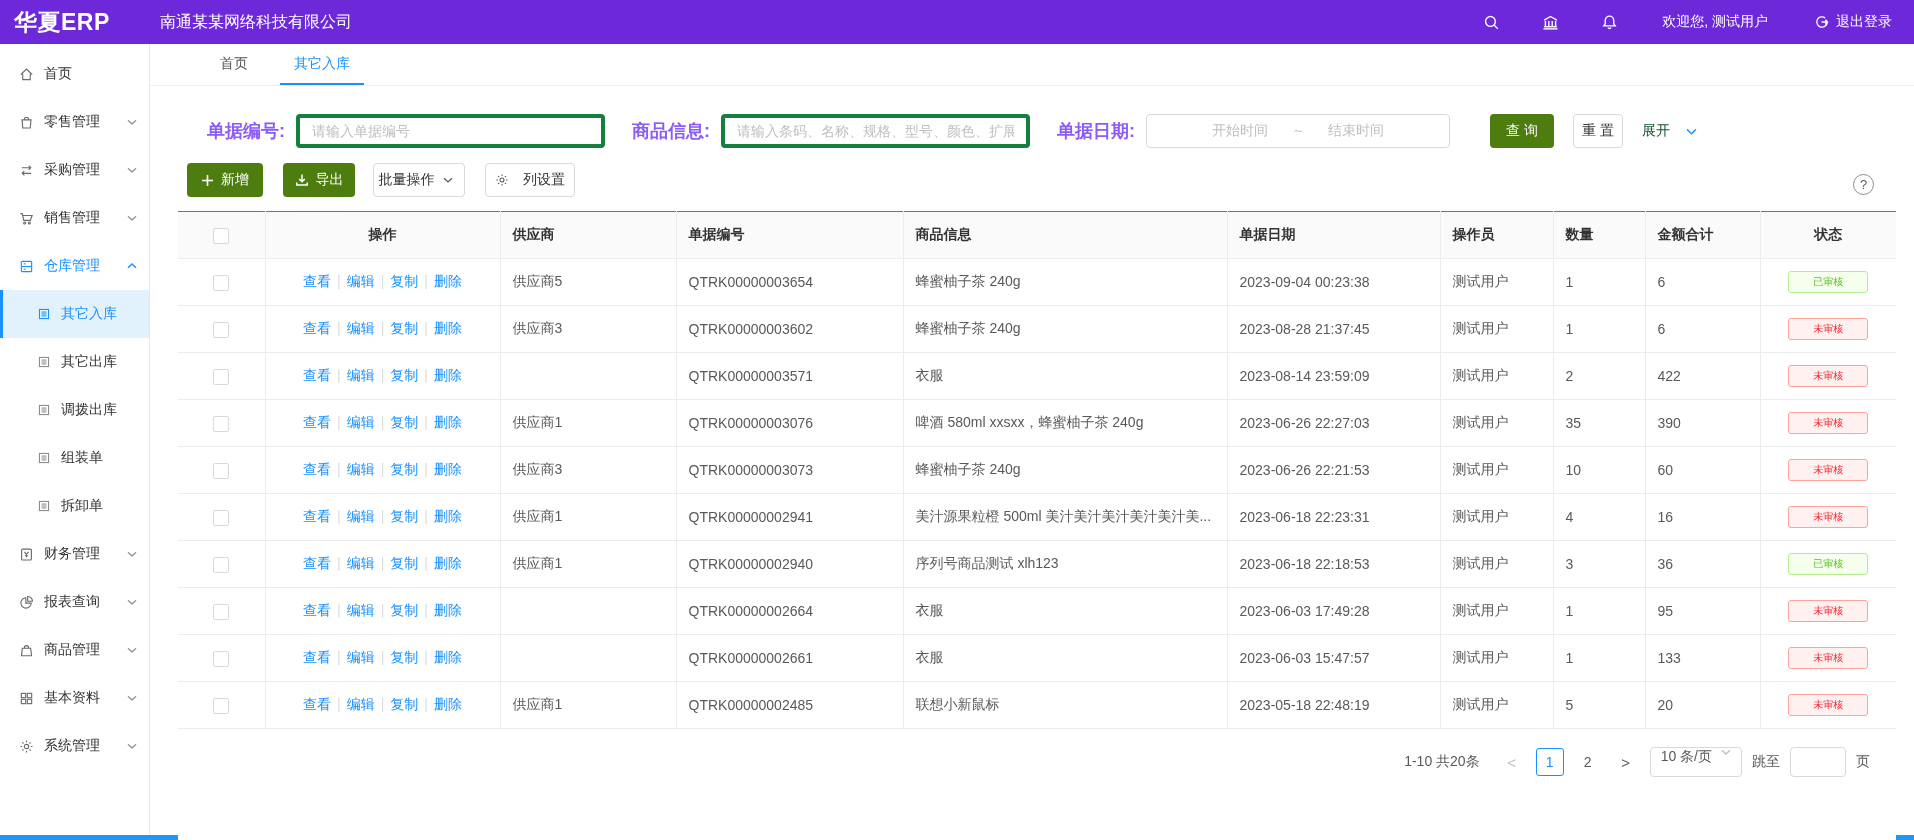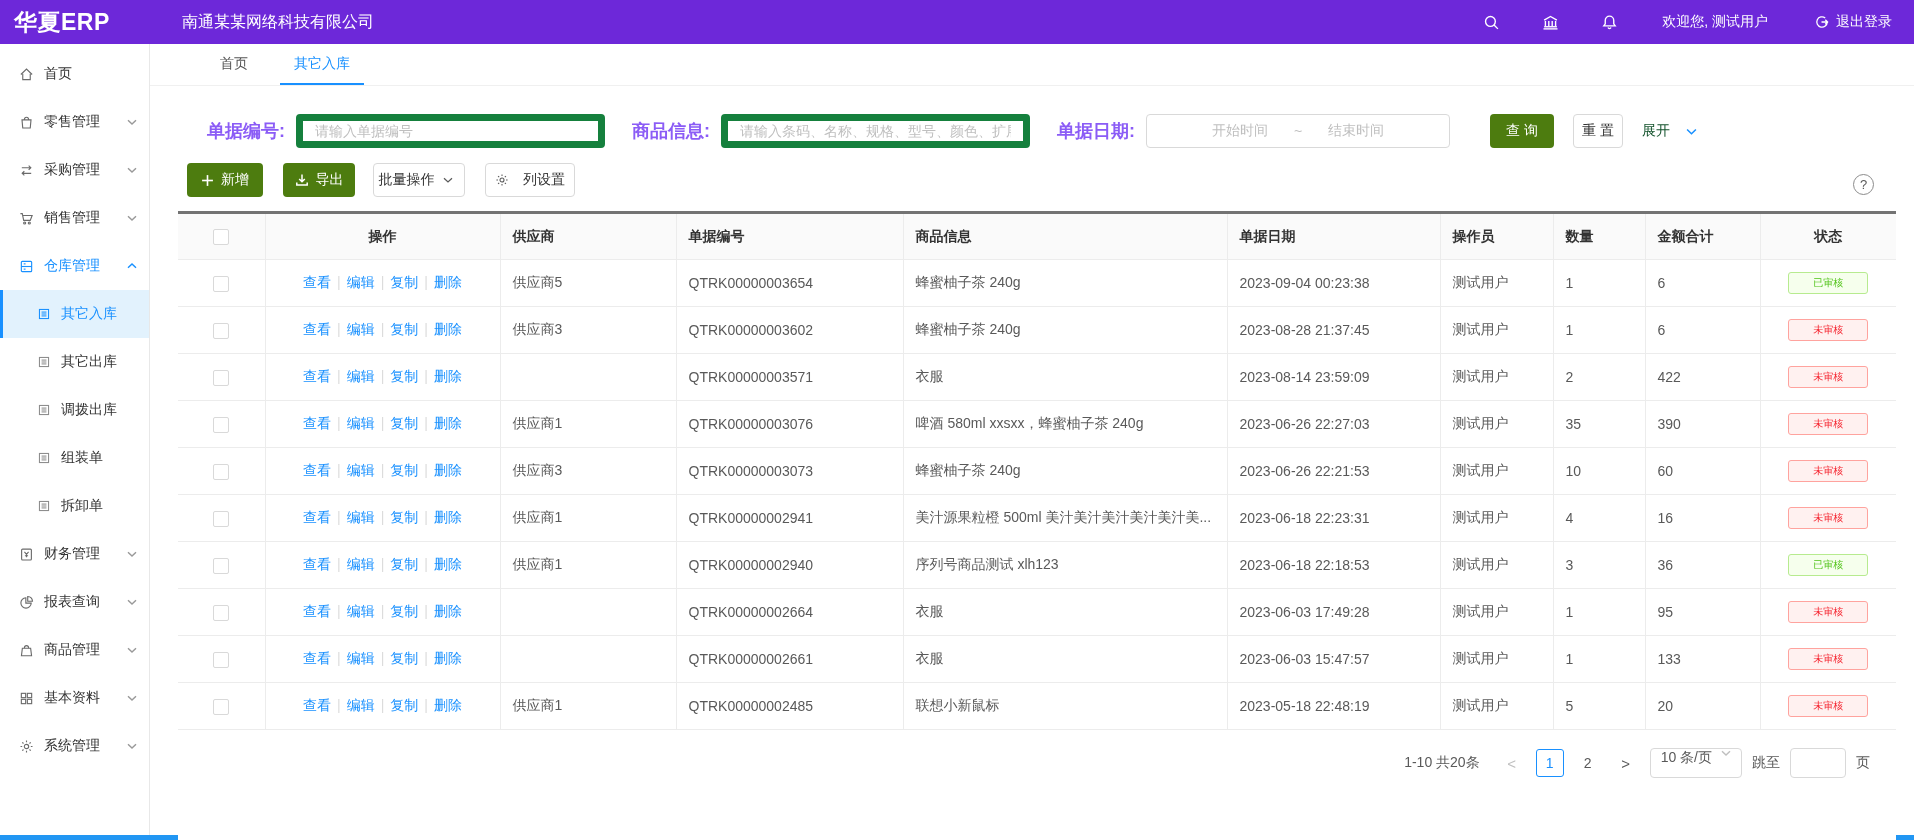--- a/index.html
+++ b/index.html
@@ -3,21 +3,21 @@
 <meta charset="utf-8">
 <style>
   * { margin:0; padding:0; box-sizing:border-box; }
   html,body { width:1914px; height:840px; overflow:hidden;
     font-family:"Liberation Sans","DejaVu Sans",sans-serif; background:#fff; }
 
   
   .topbar { height:44px; background:#6d28d9; display:flex; align-items:center;
     color:#fff; padding:0 22px 0 14px; }
   .logo { font-size:23px; font-weight:bold; letter-spacing:.5px; width:140px; }
-  .company { font-size:16px; margin-left:28px; }
+  .company { font-size:16px; margin-left:6px; }
   .topbar-right { margin-left:auto; display:flex; align-items:center; font-size:14px; }
   .tb-icon { display:flex; align-items:center; margin-left:42px; cursor:pointer; }
   .tb-icon svg { stroke:#fff; fill:none; stroke-width:1.3; }
   .welcome { margin-left:44px; }
   .logout { display:flex; align-items:center; gap:6px; margin-left:46px; cursor:pointer; }
 
   
   .app { display:flex; height:791px; }
   .sidebar { width:150px; border-right:1px solid #e8e8e8; padding-top:6px; background:#fff; flex:none; }
   .side-item { height:48px; display:flex; align-items:center; padding:0 12px 0 19px;
@@ -39,21 +39,21 @@
   .tab { font-size:14px; color:#555; display:flex; align-items:center; padding:0 14px;
     margin-right:18px; cursor:pointer; border-bottom:2px solid transparent; }
   .tab.active { color:#1890ff; border-bottom-color:#1890ff; }
 
   .content { flex:1; padding:10px 18px 0 28px; }
   .card { background:#fff; height:100%; position:relative; }
 
   
   .filter-row { display:flex; align-items:center; margin-top:18px; padding-left:29px; }
   .f-label { font-size:18px; font-weight:bold; color:#8b5cf6; margin-right:11px; white-space:nowrap; }
-  .f-input { height:34px; border:7px solid #15803d; border-radius:4px; font-size:14px;
+  .f-input { height:34px; border:4px solid #15803d; border-radius:4px; font-size:14px;
     color:#555; padding:0 12px; outline:none; width:309px; background:#fff;
     font-family:"Liberation Sans","DejaVu Sans",sans-serif; }
   .f-input::placeholder { color:#bfbfbf; }
   .f-group { display:flex; align-items:center; margin-right:27px; }
   .date-range { height:34px; width:304px; border:1px solid #d9d9d9; border-radius:4px;
     display:flex; align-items:center; justify-content:center; gap:26px;
     font-size:14px; color:#bfbfbf; cursor:text; }
   .btn { height:34px; border-radius:4px; font-size:14px; cursor:pointer; border:1px solid transparent;
     display:inline-flex; align-items:center; justify-content:center;
     font-family:"Liberation Sans","DejaVu Sans",sans-serif; }
@@ -75,21 +75,21 @@
   .btn-plain svg { stroke:#595959; fill:none; stroke-width:1.2; }
   .help-circle { position:absolute; right:22px; top:60px; width:21px; height:21px; border-radius:50%;
     border:1px solid #8c8c8c; color:#595959; font-size:13px; display:flex; align-items:center;
     justify-content:center; cursor:pointer; }
 
   
   table { border-collapse:collapse; table-layout:fixed; width:1718px; margin-top:14px; font-size:14px; }
   th, td { border:1px solid #ececec; border-left:none; height:47px; padding:0 12px;
     text-align:left; white-space:nowrap; overflow:hidden; text-overflow:ellipsis; }
   th:last-child, td:last-child { border-right:none; }
-  th { background:#fafafa; color:#333; font-weight:bold; border-top:3px solid #737373; }
+  th { background:#fafafa; color:#333; font-weight:bold; border-top:1px solid #737373; }
   td { color:#595959; }
   .c-center { text-align:center; }
   .checkbox { display:inline-block; width:16px; height:16px; border:1px solid #d9d9d9;
     border-radius:2px; background:#fff; vertical-align:middle; cursor:pointer; }
   .oplink { color:#1890ff; cursor:pointer; }
   .op-sep { color:#dcdcdc; margin:0 6px; }
   .op-sep::before { content:"|"; }
   .badge { display:inline-block; font-size:10px; line-height:20px; padding:0 24px;
     border-radius:3px; border:1px solid; }
   .badge-green { color:#52c41a; border-color:#b7eb8f; background:#f6ffed; }

